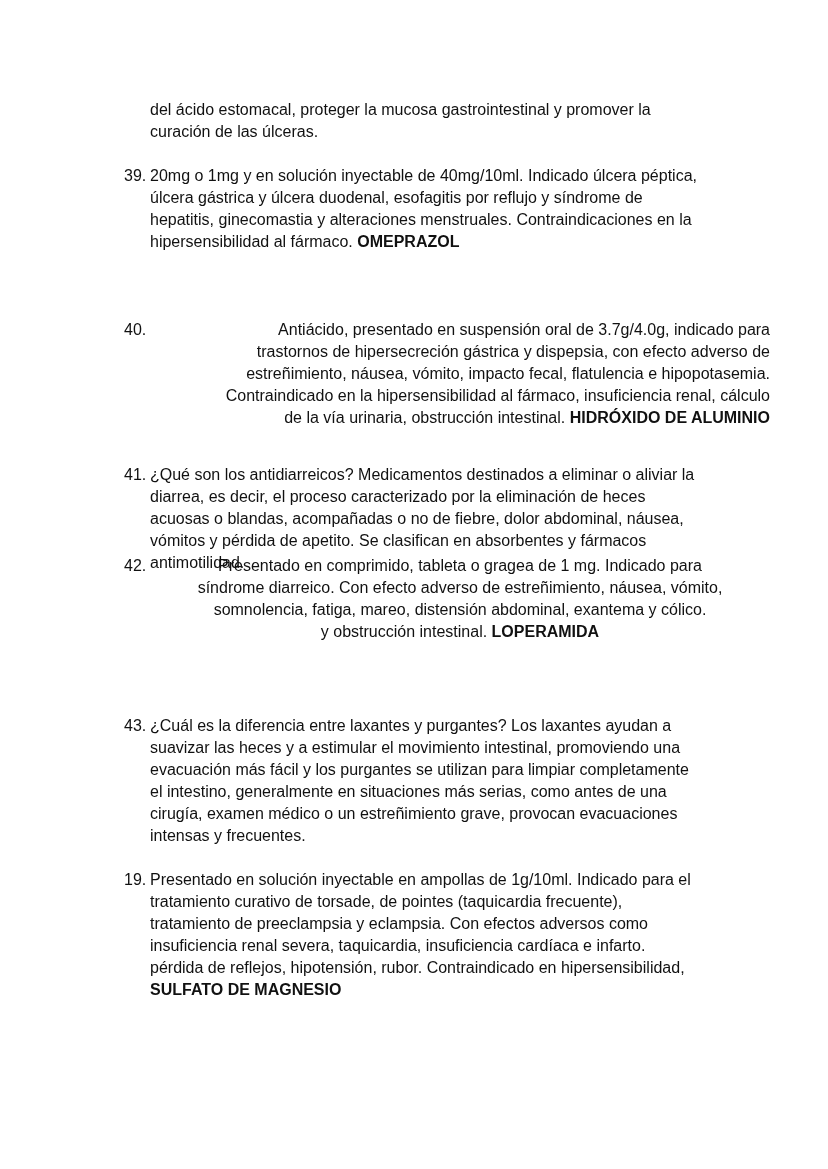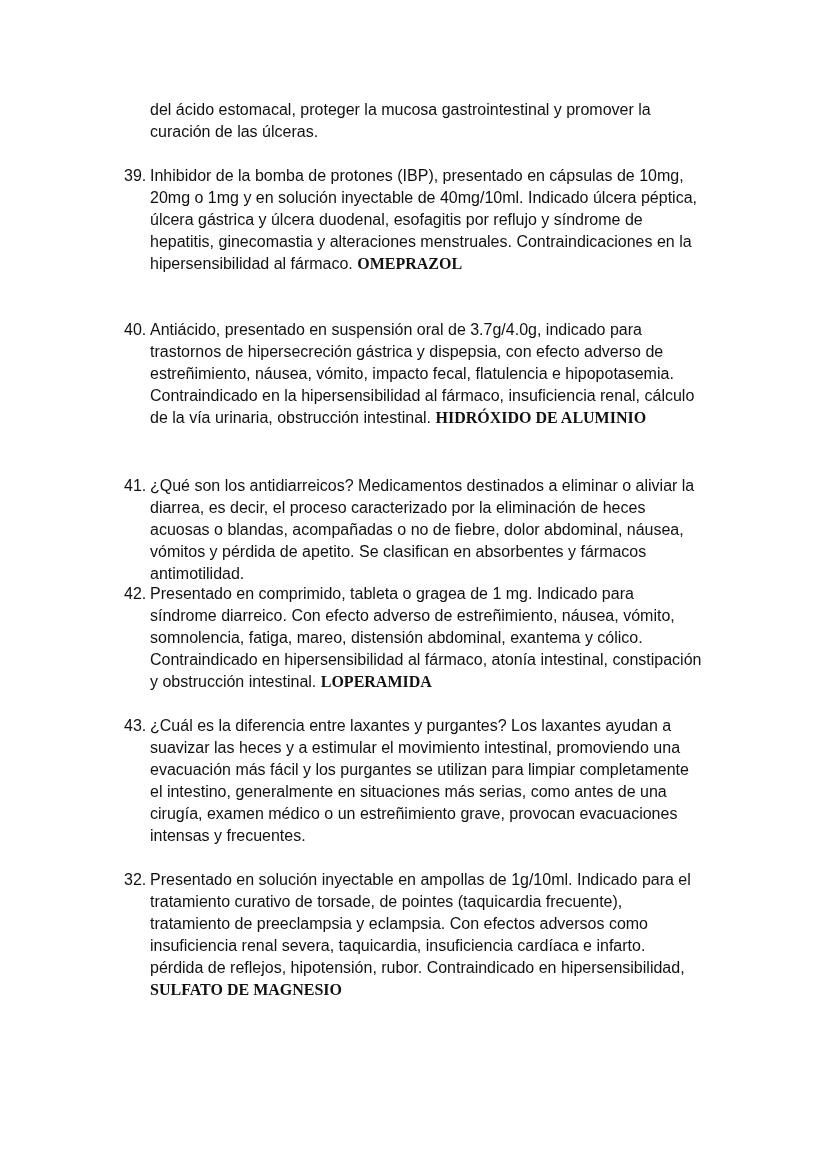--- a/index.html
+++ b/index.html
@@ -2,80 +2,78 @@
 <html><head>
 <meta charset="utf-8">
 <style>
   html, body { margin: 0; padding: 0; background: #ffffff; }
   body { width: 828px; height: 1169px; position: relative; overflow: hidden;
          font-family: "Liberation Sans", sans-serif; color: #111111; }
   .page { position: absolute; left: 0; top: 0; width: 760px; height: 1169px; }
   .para { position: absolute; left: 150px; width: 620px; font-size: 16px; line-height: 22px; }
   .num { position: absolute; left: -26px; top: 0; }
   .line { display: block; white-space: nowrap; }
-  b { font-weight: bold; font-family: Liberation Serif, serif; }
+  b { font-weight: bold; }
 </style>
 </head>
 <body>
 
 <div class="page">
 
   <div class="para" style="top:99px;">
     <span class="line">del ácido estomacal, proteger la mucosa gastrointestinal y promover la</span>
     <span class="line">curación de las úlceras.</span>
   </div>
 
   <div class="para" style="top:165px;">
     <span class="num">39.</span>
-    <span class="line">Inhibidor de la bomba de protones (IBP), presentado en cápsulas de 10mg,</span>
     <span class="line">20mg o 1mg y en solución inyectable de 40mg/10ml. Indicado úlcera péptica,</span>
     <span class="line">úlcera gástrica y úlcera duodenal, esofagitis por reflujo y síndrome de</span>
     <span class="line">hepatitis, ginecomastia y alteraciones menstruales. Contraindicaciones en la</span>
     <span class="line"><span>hipersensibilidad al fármaco. </span><b>OMEPRAZOL</b></span>
   </div>
 
-  <div class="para" style="top:319px;">
+  <div class="para" style="top:319px;text-align:right;">
     <span class="num">40.</span>
     <span class="line">Antiácido, presentado en suspensión oral de 3.7g/4.0g, indicado para</span>
     <span class="line">trastornos de hipersecreción gástrica y dispepsia, con efecto adverso de</span>
     <span class="line">estreñimiento, náusea, vómito, impacto fecal, flatulencia e hipopotasemia.</span>
     <span class="line">Contraindicado en la hipersensibilidad al fármaco, insuficiencia renal, cálculo</span>
     <span class="line"><span>de la vía urinaria, obstrucción intestinal. </span><b>HIDRÓXIDO DE ALUMINIO</b></span>
   </div>
 
-  <div class="para" style="top:475px;">
+  <div class="para" style="top:464px;">
     <span class="num">41.</span>
     <span class="line">¿Qué son los antidiarreicos? Medicamentos destinados a eliminar o aliviar la</span>
     <span class="line">diarrea, es decir, el proceso caracterizado por la eliminación de heces</span>
     <span class="line">acuosas o blandas, acompañadas o no de fiebre, dolor abdominal, náusea,</span>
     <span class="line">vómitos y pérdida de apetito. Se clasifican en absorbentes y fármacos</span>
     <span class="line">antimotilidad.</span>
   </div>
 
-  <div class="para" style="top:583px;">
+  <div class="para" style="top:555px;text-align:center;">
     <span class="num">42.</span>
     <span class="line">Presentado en comprimido, tableta o gragea de 1 mg. Indicado para</span>
     <span class="line">síndrome diarreico. Con efecto adverso de estreñimiento, náusea, vómito,</span>
     <span class="line">somnolencia, fatiga, mareo, distensión abdominal, exantema y cólico.</span>
-    <span class="line">Contraindicado en hipersensibilidad al fármaco, atonía intestinal, constipación</span>
     <span class="line"><span>y obstrucción intestinal. </span><b>LOPERAMIDA</b></span>
   </div>
 
   <div class="para" style="top:715px;">
     <span class="num">43.</span>
     <span class="line">¿Cuál es la diferencia entre laxantes y purgantes? Los laxantes ayudan a</span>
     <span class="line">suavizar las heces y a estimular el movimiento intestinal, promoviendo una</span>
     <span class="line">evacuación más fácil y los purgantes se utilizan para limpiar completamente</span>
     <span class="line">el intestino, generalmente en situaciones más serias, como antes de una</span>
     <span class="line">cirugía, examen médico o un estreñimiento grave, provocan evacuaciones</span>
     <span class="line">intensas y frecuentes.</span>
   </div>
 
   <div class="para" style="top:869px;">
-    <span class="num">32.</span>
+    <span class="num">19.</span>
     <span class="line">Presentado en solución inyectable en ampollas de 1g/10ml. Indicado para el</span>
     <span class="line">tratamiento curativo de torsade, de pointes (taquicardia frecuente),</span>
     <span class="line">tratamiento de preeclampsia y eclampsia. Con efectos adversos como</span>
     <span class="line">insuficiencia renal severa, taquicardia, insuficiencia cardíaca e infarto.</span>
     <span class="line">pérdida de reflejos, hipotensión, rubor. Contraindicado en hipersensibilidad,</span>
     <span class="line"><b>SULFATO DE MAGNESIO</b></span>
   </div>
 
 </div>
 

